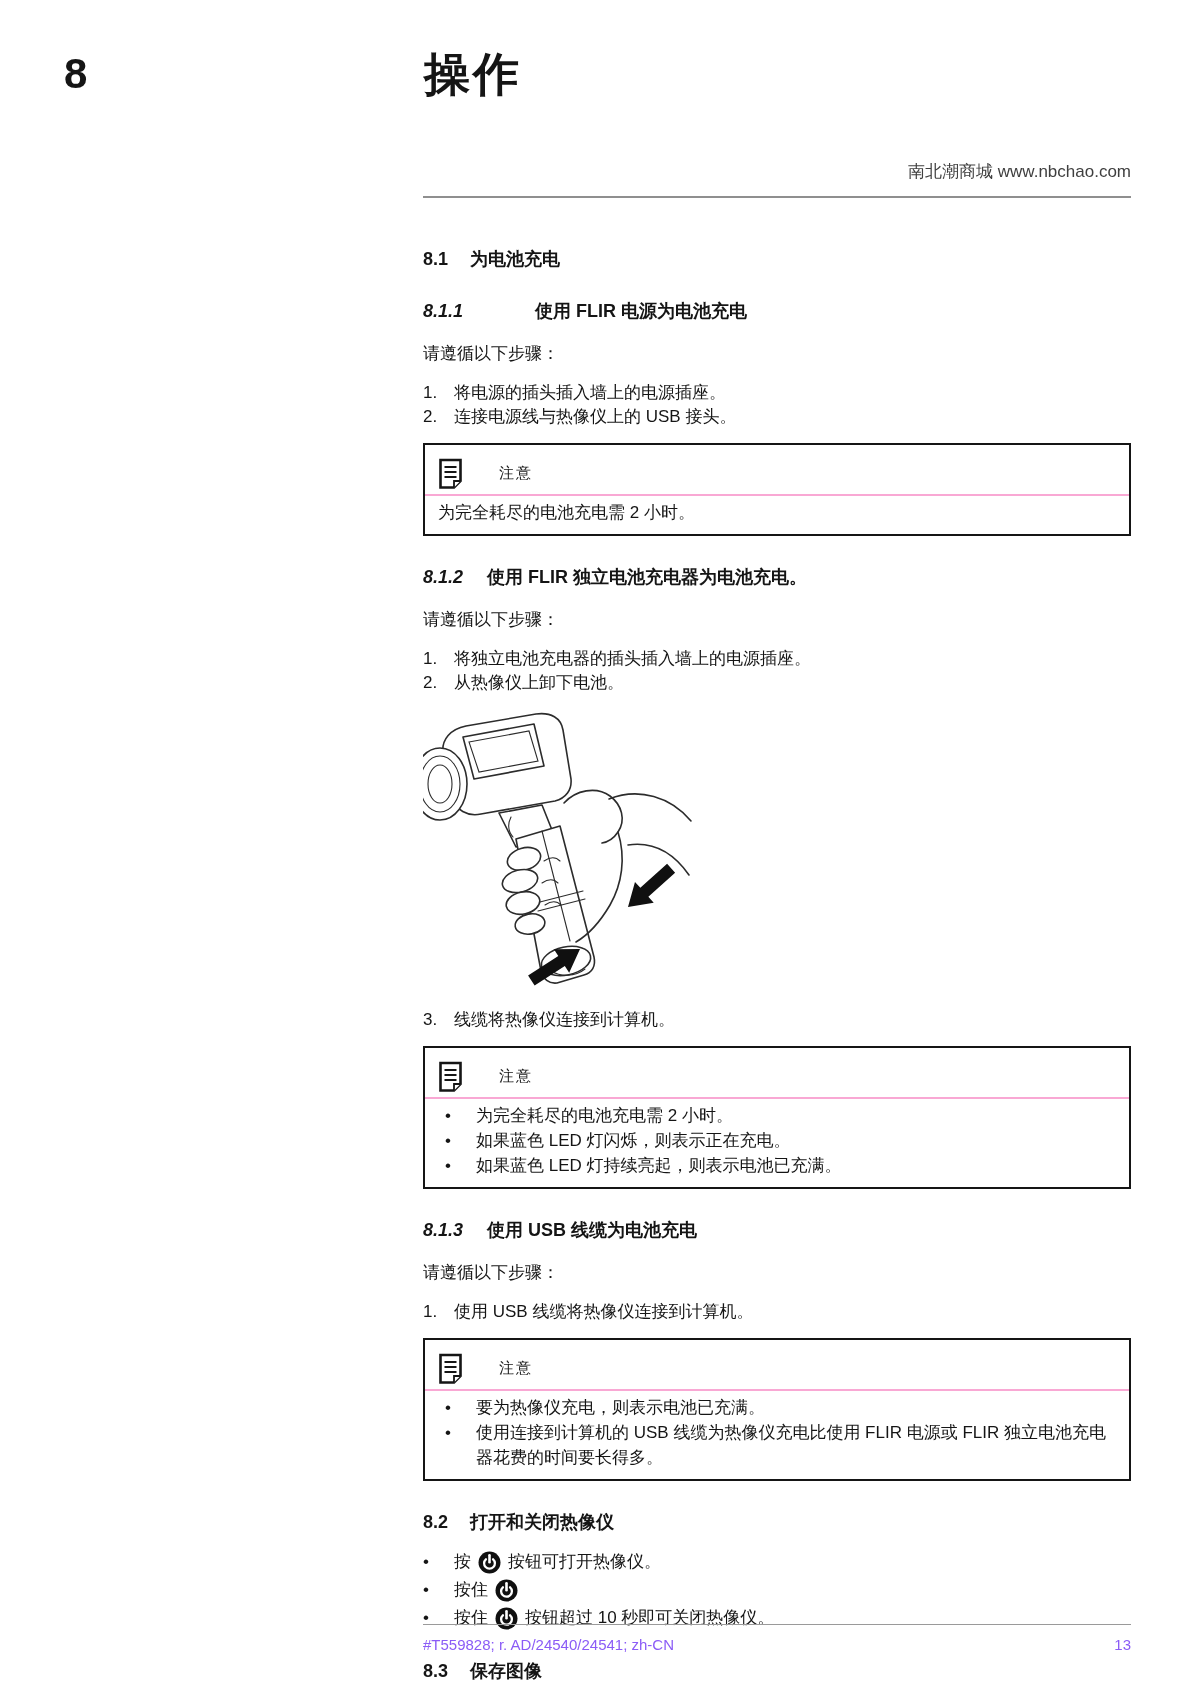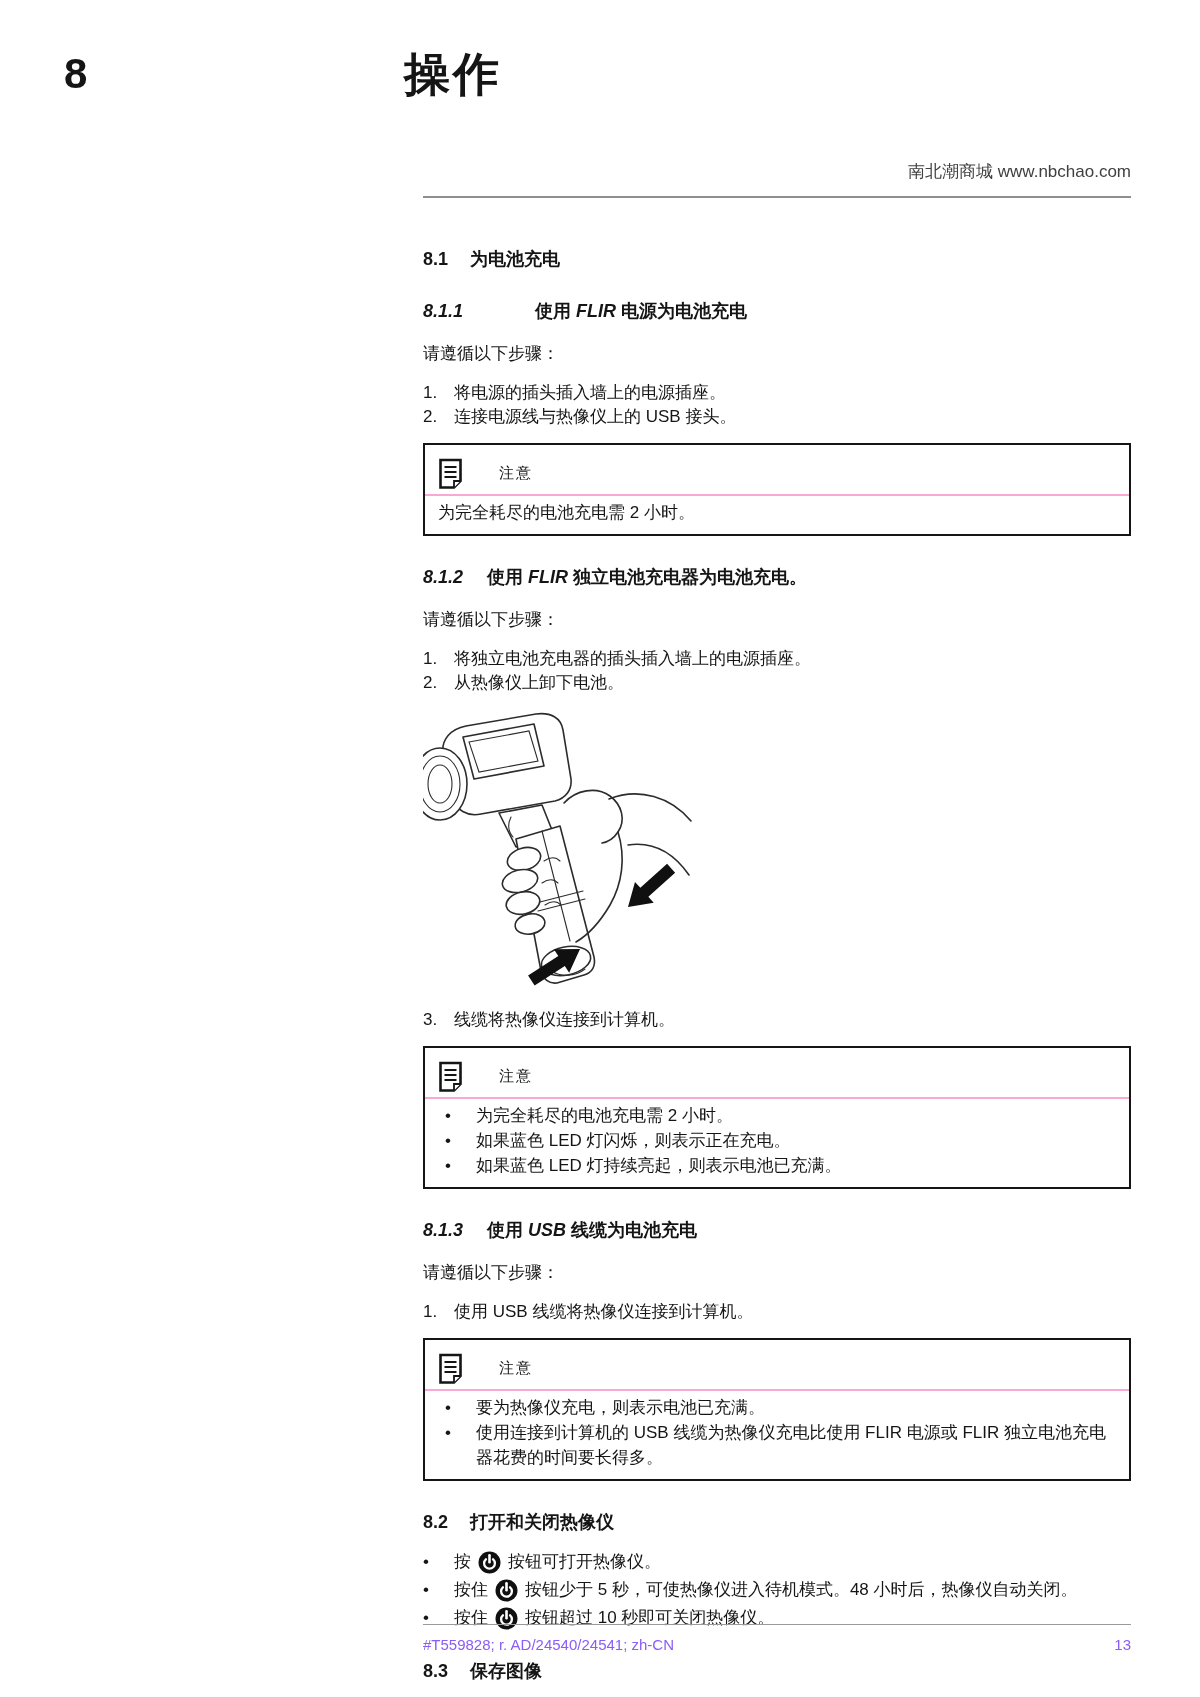--- a/index.html
+++ b/index.html
@@ -2,31 +2,31 @@
 <html><head>
 <meta charset="utf-8">
 <style>
   html,body{margin:0;padding:0;background:#e8e8e8;}
   .page{
     position:relative;width:1200px;height:1697px;background:#ffffff;
     font-family:"Liberation Sans","DejaVu Sans",sans-serif;color:#151515;
     margin:0 auto;overflow:hidden;
   }
   .chapter-number{position:absolute;left:64px;top:50px;font-size:42px;font-weight:700;}
-  .doc-title{position:absolute;left:404px;top:44px;font-size:46px;font-weight:700;letter-spacing:3px;}
+  .doc-title{position:absolute;left:424px;top:44px;font-size:46px;font-weight:700;letter-spacing:3px;}
   .header-site{position:absolute;right:69px;top:160px;font-size:17px;color:#3f3f3f;}
   .rule-top{position:absolute;left:423px;right:69px;top:196px;height:2px;background:#8f8f8f;}
 
   .content{position:absolute;left:423px;top:238px;width:708px;font-size:17px;line-height:24px;}
 
   .h2{display:flex;font-size:18px;font-weight:700;line-height:22px;}
   .h2 .num{flex:none;width:47px;}
   .h3{display:flex;font-size:18px;font-weight:700;line-height:22px;}
   .h3 .num{flex:none;width:64px;font-style:italic;}
-  .brand{font-style:italic;}
+  .brand{}
 
   .follow{margin-top:20px;}
   .steps{margin-top:15px;}
   .step{display:flex;}
   .step .n{flex:none;width:31px;}
   .step .t{flex:1;}
 
   .notebox{border:2px solid #151515;margin-top:14px;background:#fff;}
   .nb-head{display:flex;align-items:center;height:42px;padding:0 13px;border-bottom:2px solid #f9a8d4;margin-top:7px;}
   .nb-head .note-label{font-size:15px;margin-left:36px;letter-spacing:2px;}
@@ -246,21 +246,20 @@
       </div>
       <div class="pb">
         <span class="d">•</span>
         <span class="t">
             <span>按住</span>
             <svg class="power-icon-svg" width="23" height="23" viewBox="0 0 23 23">
               <circle cx="11.5" cy="11.5" r="11" fill="#101010"></circle>
               <path d="M11.5,4.2 V11.2" stroke="#fff" stroke-width="2.6" stroke-linecap="round"></path>
               <path d="M15.1,8.3 A5.4,5.4 0 1 1 7.9,8.3" fill="none" stroke="#fff" stroke-width="2.3" stroke-linecap="round"></path>
             </svg>
-            <span>按钮少于 5 秒，可使热像仪进入待机模式。48 小时后，热像仪自动关闭。</span>
           </span>
       </div>
       <div class="pb">
         <span class="d">•</span>
         <span class="t">
             <span>按住</span>
             <svg class="power-icon-svg" width="23" height="23" viewBox="0 0 23 23">
               <circle cx="11.5" cy="11.5" r="11" fill="#101010"></circle>
               <path d="M11.5,4.2 V11.2" stroke="#fff" stroke-width="2.6" stroke-linecap="round"></path>
               <path d="M15.1,8.3 A5.4,5.4 0 1 1 7.9,8.3" fill="none" stroke="#fff" stroke-width="2.3" stroke-linecap="round"></path>

